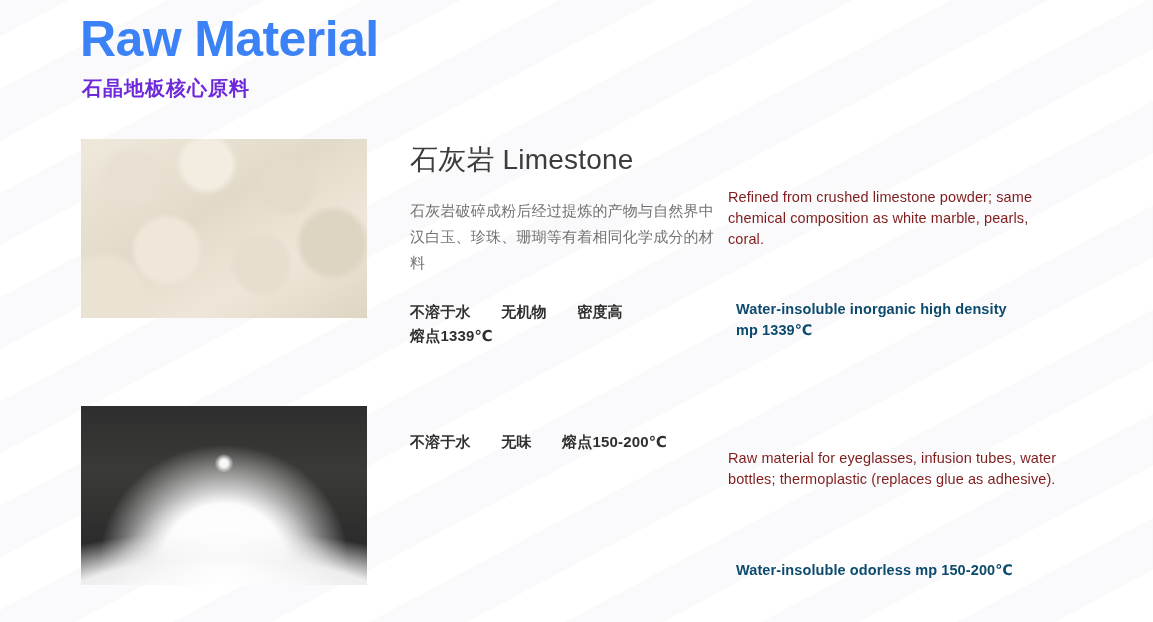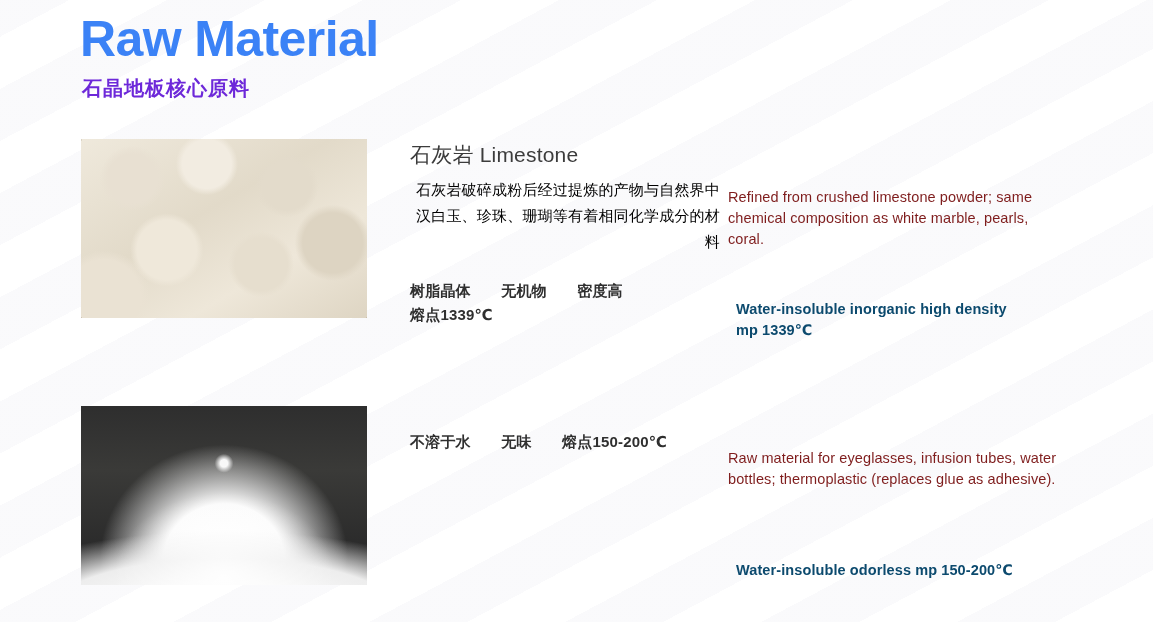--- a/index.html
+++ b/index.html
@@ -121,34 +121,33 @@
     width: 310px;
   }
   .en-col {
     position: absolute;
     left: 647px;
     top: 0;
     width: 330px;
   }
 
   .material-title {
-    font-size: 21px;
+    font-size: 28px;
     font-weight: 400;
     color: #3c3c3c;
     margin: 2px 0 0 0;
     white-space: nowrap;
     letter-spacing: .2px;
   }
   .cn-desc {
     font-size: 15px;
     line-height: 26px;
-    color: #000000;
-    margin: 8px 0 0 0;
+    color: #737373;
+    margin: 19px 0 0 0;
     letter-spacing: .2px;
-    text-align: right;
   }
   .cn-specs {
     font-size: 15px;
     font-weight: bold;
     line-height: 24px;
     color: #2f2f2f;
     margin: 24px 0 0 0;
     white-space: pre-line;
     letter-spacing: .2px;
   }
@@ -186,21 +185,21 @@
     <div class="page-title">Raw Material</div>
     <div class="page-subtitle">石晶地板核心原料</div>
   </div>
 
   <div class="material-row row-1">
     <div class="thumb limestone"></div>
 
     <div class="cn-col">
       <div class="material-title">石灰岩 Limestone</div>
       <div class="cn-desc">石灰岩破碎成粉后经过提炼的产物与自然界中汉白玉、珍珠、珊瑚等有着相同化学成分的材料</div>
-      <div class="cn-specs">树脂晶体　　无机物　　密度高
+      <div class="cn-specs">不溶于水　　无机物　　密度高
 熔点1339℃</div>
     </div>
 
     <div class="en-col">
       <div class="en-desc">Refined from crushed limestone powder; same chemical composition as white marble, pearls, coral.</div>
       <div class="en-specs">Water-insoluble   inorganic   high density
 mp 1339℃</div>
     </div>
   </div>
 

